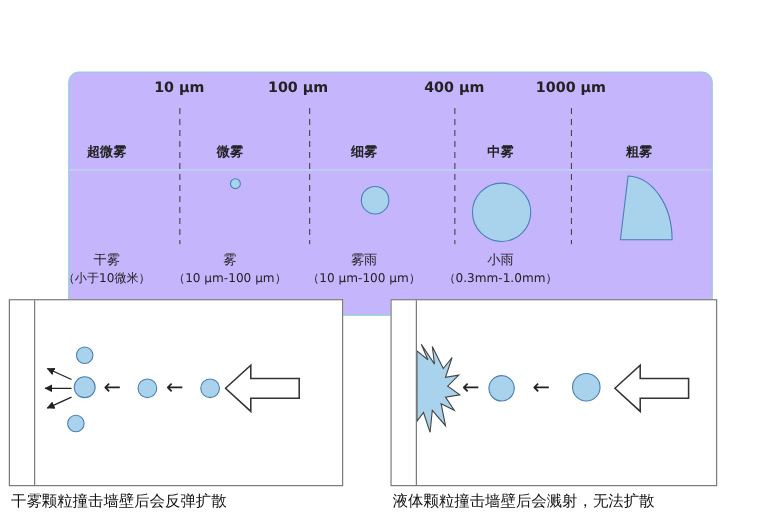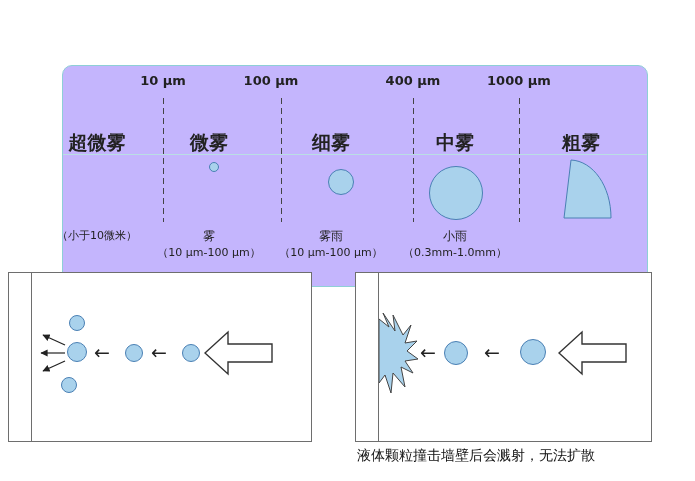--- a/index.html
+++ b/index.html
@@ -16,21 +16,21 @@
   
   .panel{
     position:absolute;left:62px;top:30px;width:584px;height:220px;
     border:1px solid var(--panel-border);border-radius:10px;background:#c4b5fd;margin-top:35px;
   }
   .size-label{position:absolute;top:7px;width:90px;text-align:center;
     font-size:13px;font-weight:bold;color:#222;}
   .vdash{position:absolute;top:32px;height:124px;width:1px;
     background-image:repeating-linear-gradient(to bottom,#444 0 6px,transparent 6px 10px);}
   .cat{position:absolute;top:64px;width:100px;text-align:center;
-    font-size:19px;font-weight:bold;color:#222;}
+    font-size:12px;font-weight:bold;color:#222;}
   .hline{position:absolute;left:0;right:0;top:88px;border-top:1px solid #b9dee4;}
   .drop{position:absolute;border-radius:50%;background:var(--droplet-fill);
     border:1px solid var(--droplet-stroke);box-sizing:border-box;}
   .blabel{position:absolute;top:162px;width:150px;text-align:center;color:#222;}
   .blabel .l1{font-size:12px;line-height:17px;}
   .blabel .l2{font-size:11px;line-height:15px;}
   .shape-fill{fill:var(--droplet-fill);stroke:var(--droplet-stroke);stroke-width:1;}
   
   .dbox{position:absolute;top:272px;height:168px;border:1px solid #6e6e6e;background:#fff;}
   .dbox-left{left:8px;width:302px;}
@@ -71,20 +71,21 @@
     <div class="hline"></div>
 
     <div class="drop" style="left:146px;top:96px;width:10px;height:10px"></div>
     <div class="drop" style="left:265px;top:103px;width:26px;height:26px"></div>
     <div class="drop" style="left:366px;top:100px;width:54px;height:54px"></div>
     <svg style="position:absolute;left:498px;top:92px" width="52" height="62" viewBox="0 0 52 62">
       <path class="shape-fill" d="M3,60 L10,2 C32,3 50,28 50,60 Z"></path>
     </svg>
 
     <div class="blabel" style="left:-41px">
+      <div class="l1">干雾</div>
       <div class="l2">（小于10微米）</div>
     </div>
     <div class="blabel" style="left:71px">
       <div class="l1">雾</div>
       <div class="l2">（10 μm-100 μm）</div>
     </div>
     <div class="blabel" style="left:193px">
       <div class="l1">雾雨</div>
       <div class="l2">（10 μm-100 μm）</div>
     </div>
@@ -131,15 +132,16 @@
     <span class="arr" style="left:64px;top:69px">←</span>
     <div class="drop" style="left:88px;top:68px;width:24px;height:24px"></div>
     <span class="arr" style="left:128px;top:69px">←</span>
     <div class="drop" style="left:164px;top:66px;width:26px;height:26px"></div>
 
     <svg style="position:absolute;left:202px;top:57px" width="70" height="46" viewBox="0 0 70 46">
       <polygon class="big-arrow" points="1,23 24,2 24,14 68,14 68,32 24,32 24,44"></polygon>
     </svg>
   </div>
 
+  <div class="cap cap-left">干雾颗粒撞击墙壁后会反弹扩散</div>
   <div class="cap cap-right">液体颗粒撞击墙壁后会溅射，无法扩散</div>
 
 </div>
 
 </body></html>

